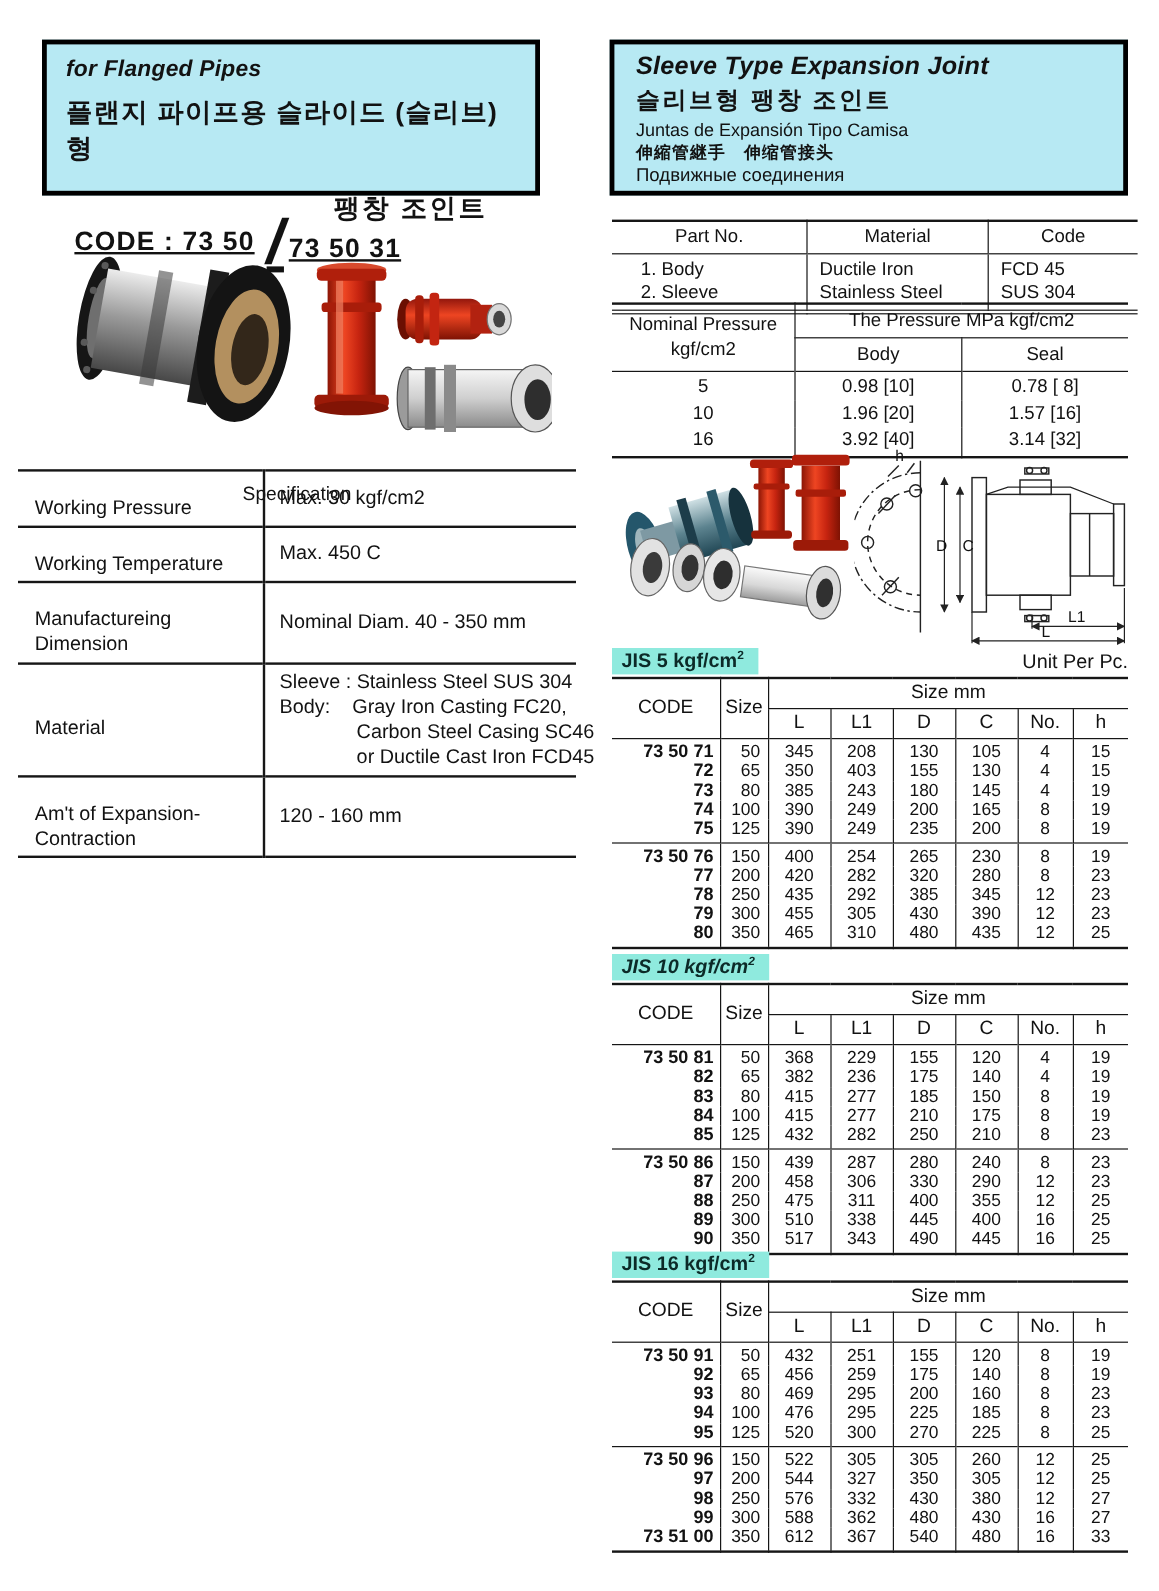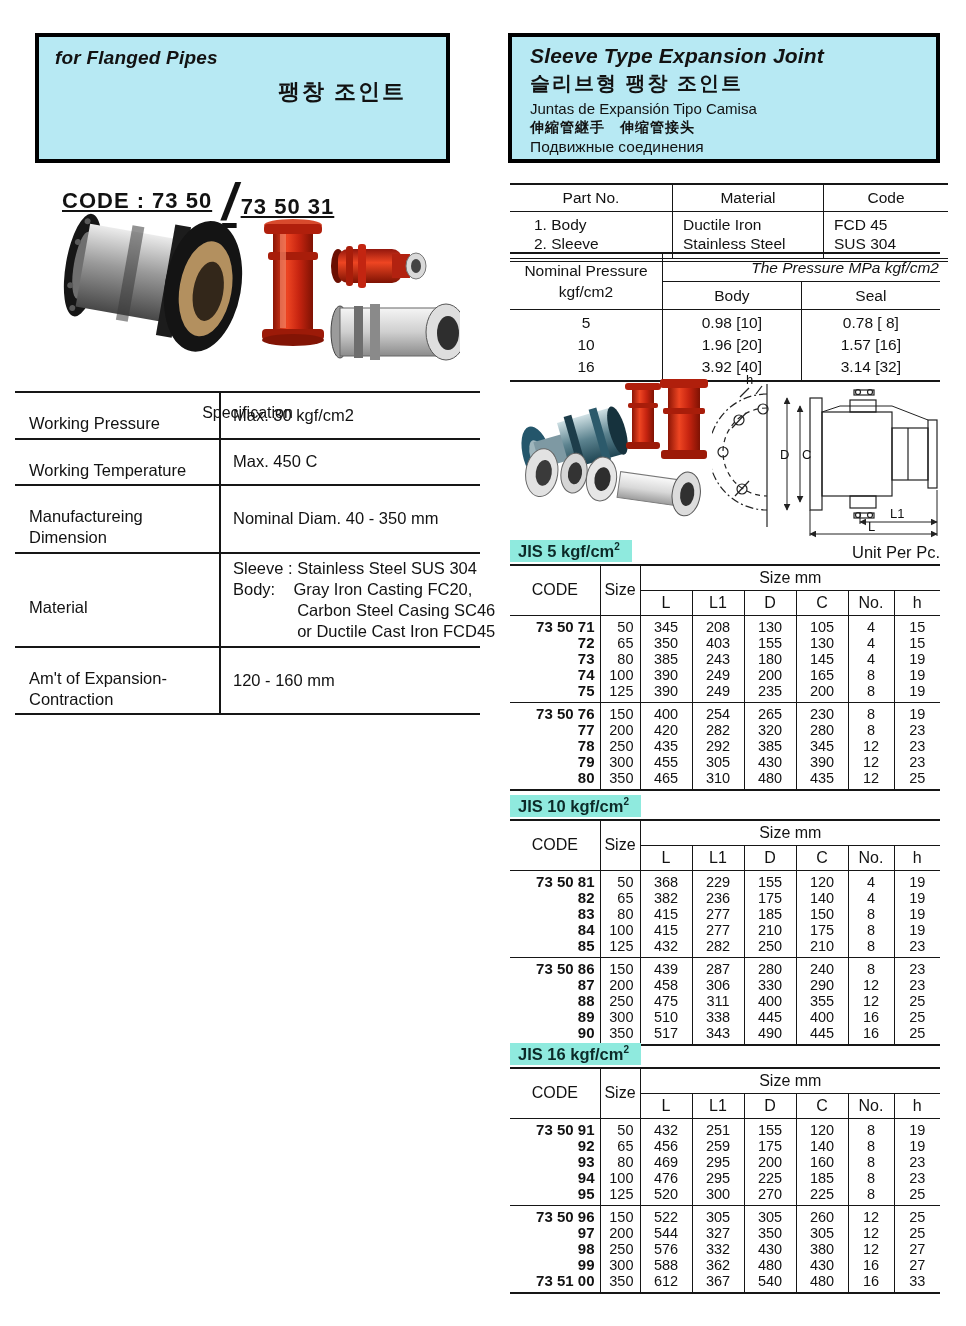--- a/index.html
+++ b/index.html
@@ -7,21 +7,21 @@
     width:966px; height:1326px; position:relative; background:#ffffff;
     font-family:"Liberation Sans", sans-serif; color:#121212; overflow:hidden;
   }
   .abs { position:absolute; }
 
   
   .hdrbox { box-sizing:border-box; border:4px solid #000; background:#b7e9f3; }
   .lheader { left:35px; top:33px; width:415px; height:130px; padding:9px 14px 0 16px; }
   .lh-title { font-weight:bold; font-style:italic; font-size:19px; line-height:1.3; letter-spacing:.2px; }
   .lh-kor1 { font-weight:bold; font-size:22px; margin-top:8px; letter-spacing:1px; }
-  .lh-kor2 { font-weight:bold; font-size:22px; text-align:right; padding-right:26px; letter-spacing:2px; margin-top:6px; }
+  .lh-kor2 { font-weight:bold; font-size:22px; text-align:right; padding-right:26px; letter-spacing:2px; margin-top:20px; }
 
   .rheader { left:508px; top:33px; width:432px; height:130px; padding:7px 14px 0 18px; }
   .rh-title { font-weight:bold; font-style:italic; font-size:21px; letter-spacing:.2px; }
   .rh-kor { font-weight:bold; font-size:20px; margin-top:2px; letter-spacing:2px; }
   .rh-sp { font-size:15px; margin-top:3px; }
   .rh-cjk { font-size:14px; font-weight:bold; margin-top:2px; letter-spacing:1px; }
   .rh-ru { font-size:15.5px; margin-top:1px; }
 
   
   .codeline { left:62px; top:180px; width:400px; height:50px; display:flex; align-items:flex-start;text-decoration:underline; }
@@ -49,21 +49,21 @@
   .parttable .c1 { width:160px; } .parttable .c2 { width:148px; } .parttable .c3 { width:122px; }
   .parttable td.c1 { padding-left:24px; }
   .parttable td.c2, .parttable td.c3 { padding-left:10px; }
   .parttable .vline { border-left:1.5px solid #161616; }
 
   
   .ptable { left:510px; top:252px; width:430px; border-collapse:collapse; table-layout:fixed;
             border-top:2px solid #161616; border-bottom:2px solid #161616; font-size:15.5px; }
   .ptable th { font-weight:normal; }
   .ptable .pc1 { width:150px; border-right:1.5px solid #161616; white-space:pre-line; line-height:1.3; text-align:center; }
-  .ptable .pspan { height:25px; text-align:right; border-bottom:1.5px solid #161616;font-style:italic; }
+  .ptable .pspan { height:25px; text-align:center; border-bottom:1.5px solid #161616; }
   .ptable .psub { height:25px; text-align:center; }
   .ptable .psub + .psub { border-left:1.5px solid #161616; }
   .ptable thead { border-bottom:1.5px solid #161616; }
   .ptable tbody td { height:20px; text-align:center; line-height:20px; }
   .ptable tbody td:first-child { border-right:1.5px solid #161616; }
   .ptable tbody td + td + td { border-left:1.5px solid #161616; }
   .ptable tbody tr:first-child td { padding-top:3px; }
   .ptable tbody tr:last-child td { padding-bottom:3px; }
 
   
@@ -90,20 +90,21 @@
 
   svg text { font-family:"Liberation Sans", sans-serif; }
 </style>
 </head>
 <body>
 
 <div>
 
   <div class="abs hdrbox lheader">
     <div class="lh-title">for Flanged Pipes</div>
+    <div class="lh-kor1">플랜지 파이프용 슬라이드 (슬리브)형</div>
     <div class="lh-kor2">팽창 조인트</div>
   </div>
 
   <div class="abs codeline">
     <span class="code-main">CODE : 73 50</span>
     <span class="code-slash">/</span>
     <span class="code-sub">73 50 31</span>
   </div>
 
   <svg class="abs" style="left:40px; top:210px;" width="420" height="160" viewBox="0 0 420 160">
@@ -496,21 +497,21 @@
           <td>465</td>
           <td>310</td>
           <td>480</td>
           <td>435</td>
           <td>12</td>
           <td>25</td>
         </tr>
       </tbody>
   </table>
 
-  <div class="abs jisrow" style="top:791px;">
+  <div class="abs jisrow" style="top:791px;font-style:italic;">
     <span class="jlabel"><span>JIS 10 kgf/cm</span><sup>2</sup></span>
   </div>
   <table class="abs jis" style="top:819px;">
     <colgroup>
         <col style="width:90px">
         <col style="width:40px">
         <col style="width:52px">
         <col style="width:52px">
         <col style="width:52px">
         <col style="width:52px">

